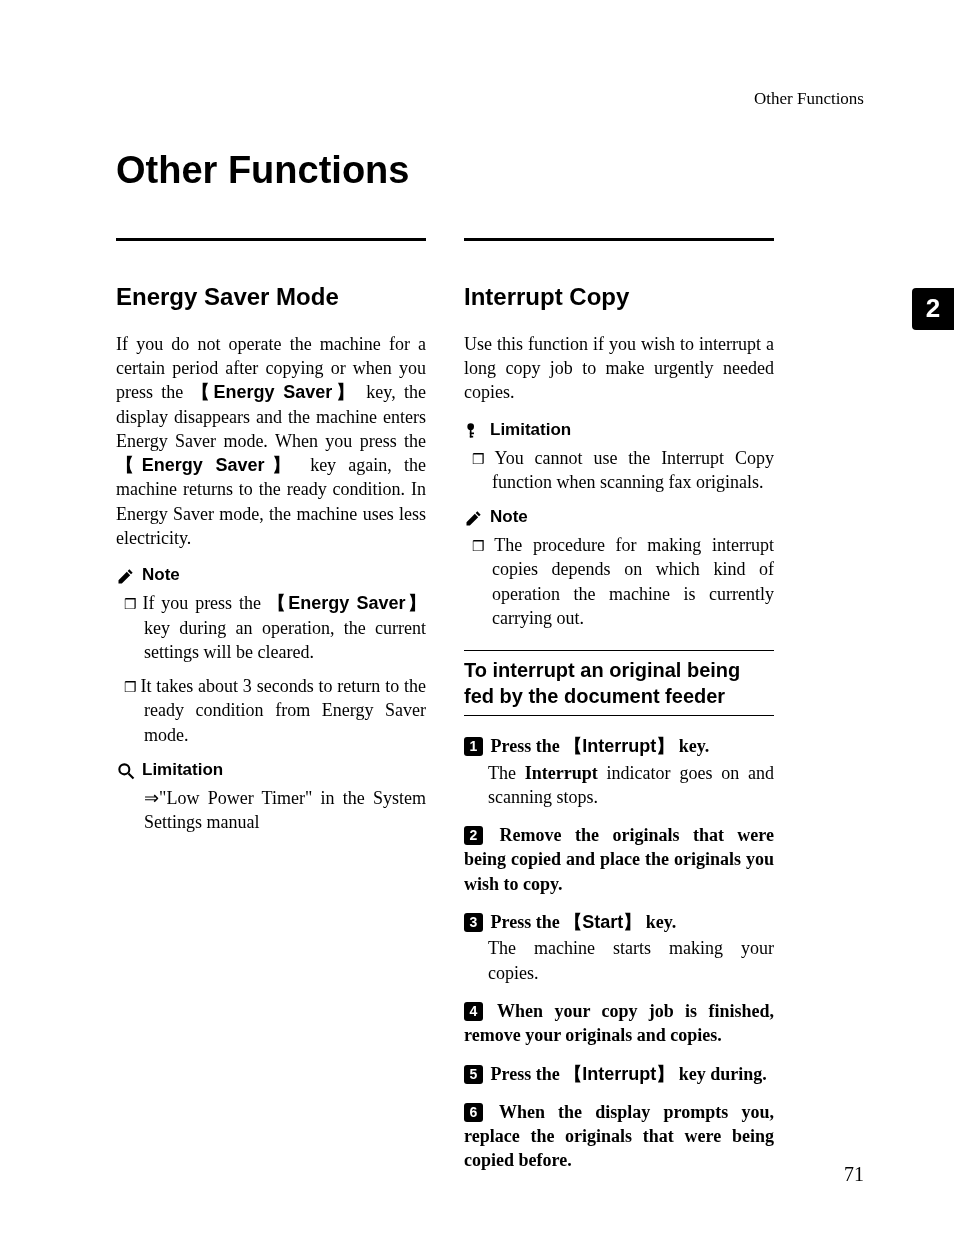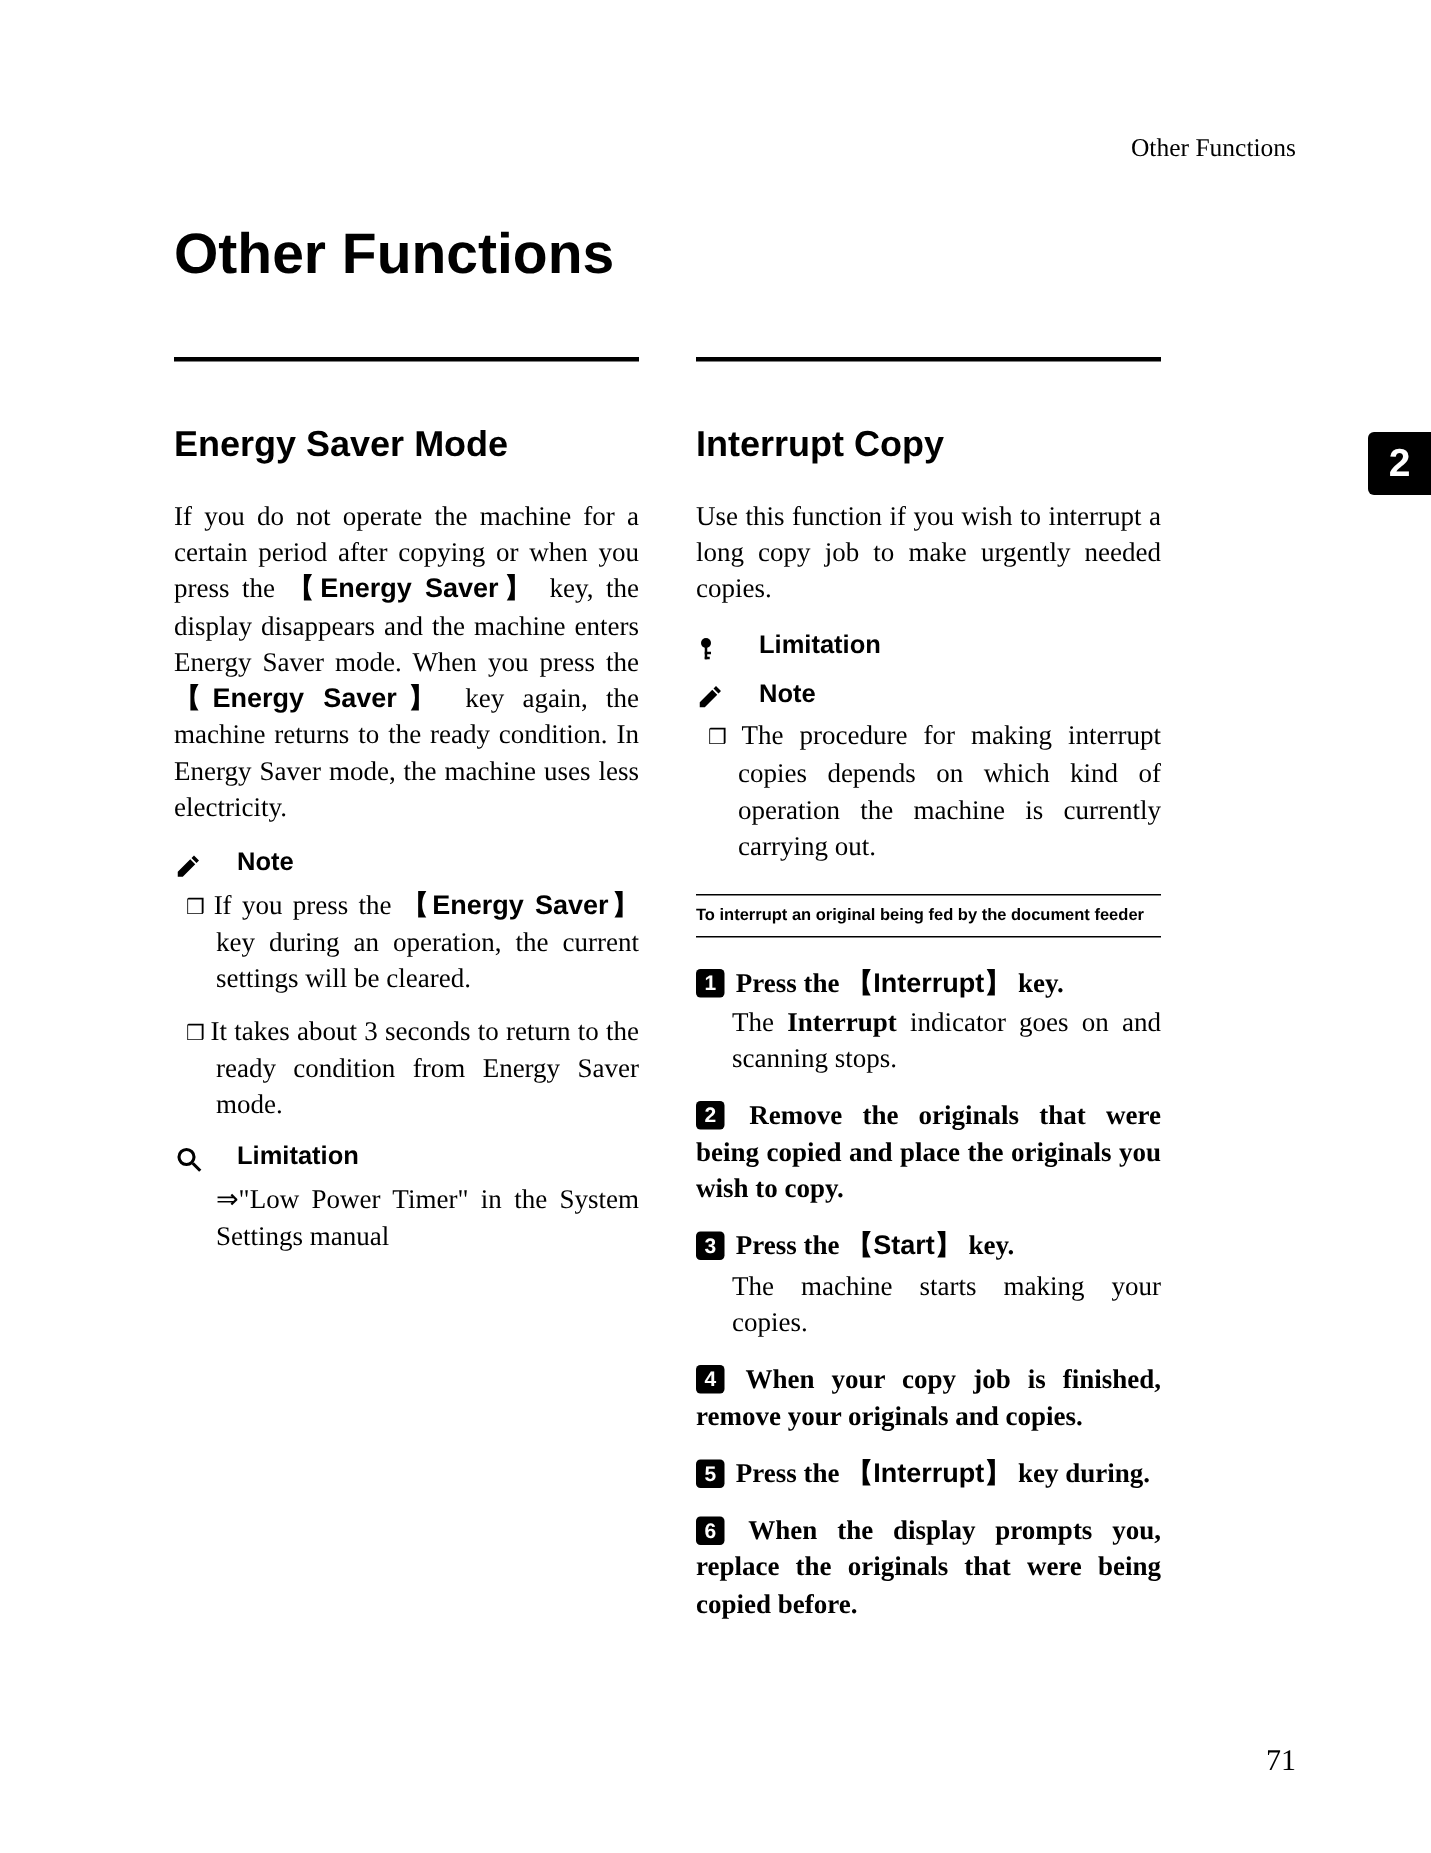--- a/index.html
+++ b/index.html
@@ -62,22 +62,22 @@
     margin-top: 36px;
   }
   .lbracket, .rbracket {
     font-weight: 700;
   }
   .callout-heading {
     font-family: "Helvetica Neue", Helvetica, Arial, sans-serif;
     font-weight: 700;
     font-size: 17px;
     display: flex;
-    align-items: flex-end;
-    gap: 22px;
+    align-items: center;
+    gap: 6px;
     margin-top: 10px;
     margin-bottom: 4px;
   }
   .callout-heading svg, .callout-heading .glyph {
     width: 20px;
     height: 20px;
     display: inline-block;
   }
   .bullet-list {
     list-style: none;
@@ -97,21 +97,21 @@
   .ref-body {
     padding-left: 28px;
     text-align: justify;
   }
   .subsection {
     border-top: 1px solid #000;
     border-bottom: 1px solid #000;
     padding: 6px 0;
     font-family: "Helvetica Neue", Helvetica, Arial, sans-serif;
     font-weight: 700;
-    font-size: 11px;
+    font-size: 20px;
     margin-top: 20px;
     margin-bottom: 18px;
     line-height: 1.3;
   }
   .steps {
     list-style: none;
     padding: 0;
     margin: 0;
   }
   .steps li {
@@ -216,20 +216,23 @@
 
       <div class="callout-heading">
         <svg viewBox="0 0 24 24">
             <circle cx="8" cy="8" r="4" fill="#000"></circle>
             <rect x="7" y="11" width="2" height="10" fill="#000"></rect>
             <rect x="7" y="15" width="5" height="2" fill="#000"></rect>
             <rect x="7" y="19" width="4" height="2" fill="#000"></rect>
           </svg>
         <span>Limitation</span>
       </div>
+      <ul class="bullet-list">
+        <li>You cannot use the Interrupt Copy function when scanning fax originals.</li>
+      </ul>
 
       <div class="callout-heading">
         <svg viewBox="0 0 24 24">
             <path d="M3 17l10-10 4 4-10 10H3v-4z M14 6l2-2 4 4-2 2-4-4z" fill="#000"></path>
           </svg>
         <span>Note</span>
       </div>
       <ul class="bullet-list">
         <li>The procedure for making interrupt copies depends on which kind of operation the machine is currently carrying out.</li>
       </ul>

